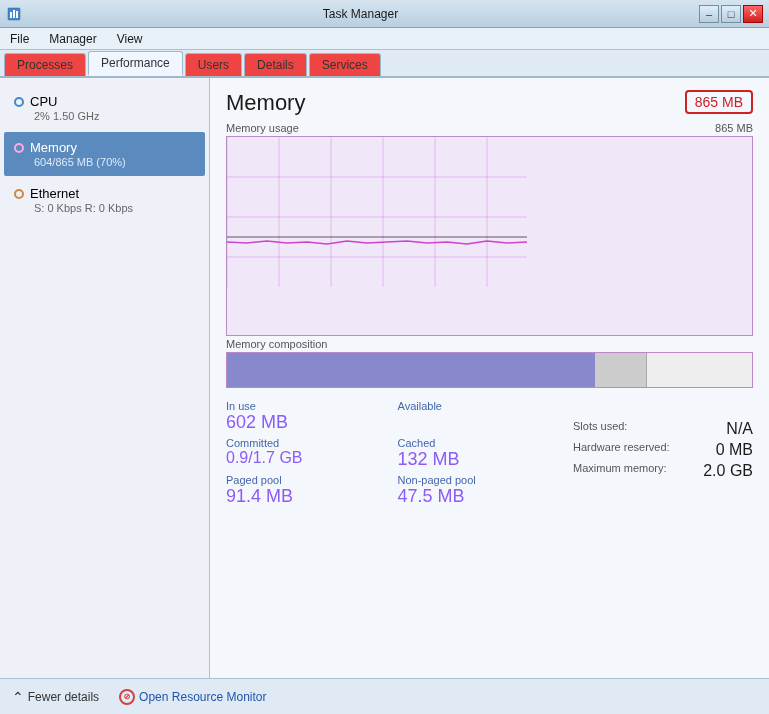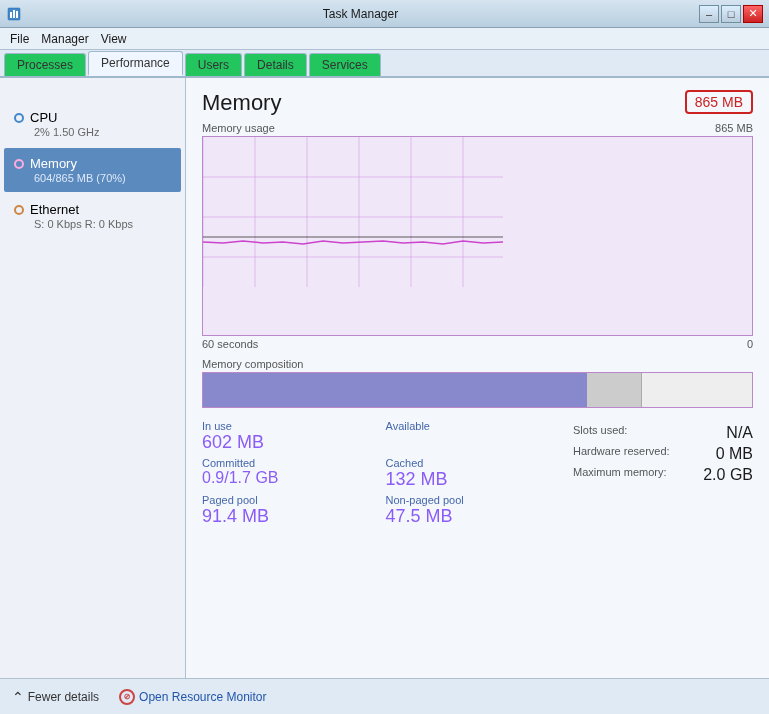--- a/index.html
+++ b/index.html
@@ -27,60 +27,61 @@
     }
     .tb-btn.close { background: linear-gradient(to bottom, #ff6666, #cc2222); color: white; border-color: #aa0000; }
 
     .menu-bar {
       background: #e8f0f8;
       height: 22px;
       display: flex;
       align-items: center;
       padding: 0 4px;
       border-bottom: 1px solid #b0c0d0;
+      gap: 8px;
     }
     .menu-item { font-size: 12px; padding: 2px 6px; cursor: pointer; color: #1a1a1a; }
 
     .tab-bar {
       background: #e0eaf4;
       height: 28px;
       display: flex;
       align-items: flex-end;
       padding: 0 4px;
       border-bottom: 2px solid #a0b8cc;
     }
     .tab {
       font-size: 12px;
       padding: 4px 12px;
       cursor: pointer;
       border: 1px solid #a0b8cc;
       border-bottom: none;
-      background: #22c55e;
+      background: #ef4444;
       color: #333;
       margin-right: 2px;
       border-radius: 3px 3px 0 0;
     }
     .tab.active {
       background: #f0f6ff;
       border-bottom: 2px solid #f0f6ff;
       font-weight: normal;
       z-index: 1;
     }
 
     .main-content {
       display: flex;
       background: #f0f4f8;
       height: calc(714px - 28px - 22px - 28px - 36px);
     }
 
     .sidebar {
-      width: 186px;
+      width: 210px;
       background: #eef2f8;
       border-right: 1px solid #b0c0d0;
-      padding: 24px 4px;
+      padding: 8px 4px;
     }
     .sidebar-item {
       padding: 8px 10px;
       cursor: pointer;
       border-radius: 2px;
       margin-bottom: 2px;
     }
     .sidebar-item.active {
       background: #5b8abf;
       color: white;
@@ -268,24 +269,20 @@
         <line x1="0" y1="40" x2="530" y2="40" stroke="#cc88dd" stroke-width="0.5"></line>
         <line x1="0" y1="80" x2="530" y2="80" stroke="#cc88dd" stroke-width="0.5"></line>
         <line x1="0" y1="100" x2="530" y2="100" stroke="#333" stroke-width="0.8"></line>
         <line x1="0" y1="120" x2="530" y2="120" stroke="#cc88dd" stroke-width="0.5"></line>
         <line x1="0" y1="160" x2="530" y2="160" stroke="#cc88dd" stroke-width="0.5"></line>
 
         <polyline points="0,105 20,106 40,104 60,106 80,105 100,107 120,104 140,106 160,105 180,104 200,106 220,105 240,107 260,104 280,106 300,105 320,106 340,104 360,107 380,105 400,106 420,104 440,106 460,105 480,107 500,105 520,106" fill="none" stroke="#cc44cc" stroke-width="1.5"></polyline>
       </svg>
     </div>
 
-    <div class="chart-time-label">
-      <span>60 seconds</span>
-      <span>0</span>
-    </div>
 
     <div class="composition-label">Memory composition</div>
 
     <div class="composition-bar">
       <div class="comp-used"></div>
       <div class="comp-cached"></div>
       <div class="comp-other"></div>
     </div>
 
     <div style="display: flex; gap: 16px;">
@@ -309,21 +306,21 @@
         <div class="stat-block">
           <div class="stat-label">Paged pool</div>
           <div class="stat-value">91.4 MB</div>
         </div>
         <div class="stat-block">
           <div class="stat-label">Non-paged pool</div>
           <div class="stat-value">47.5 MB</div>
         </div>
       </div>
 
-      <div style="min-width: 180px; padding-top: 4px;">
+      <div style="min-width: 180px; padding-top: 4px; margin-top: 16px;">
         <div class="right-stat-row">
           <span class="right-stat-label">Slots used:</span>
           <span class="right-stat-value">N/A</span>
         </div>
         <div class="right-stat-row">
           <span class="right-stat-label">Hardware reserved:</span>
           <span class="right-stat-value">0 MB</span>
         </div>
         <div class="right-stat-row">
           <span class="right-stat-label">Maximum memory:</span>

